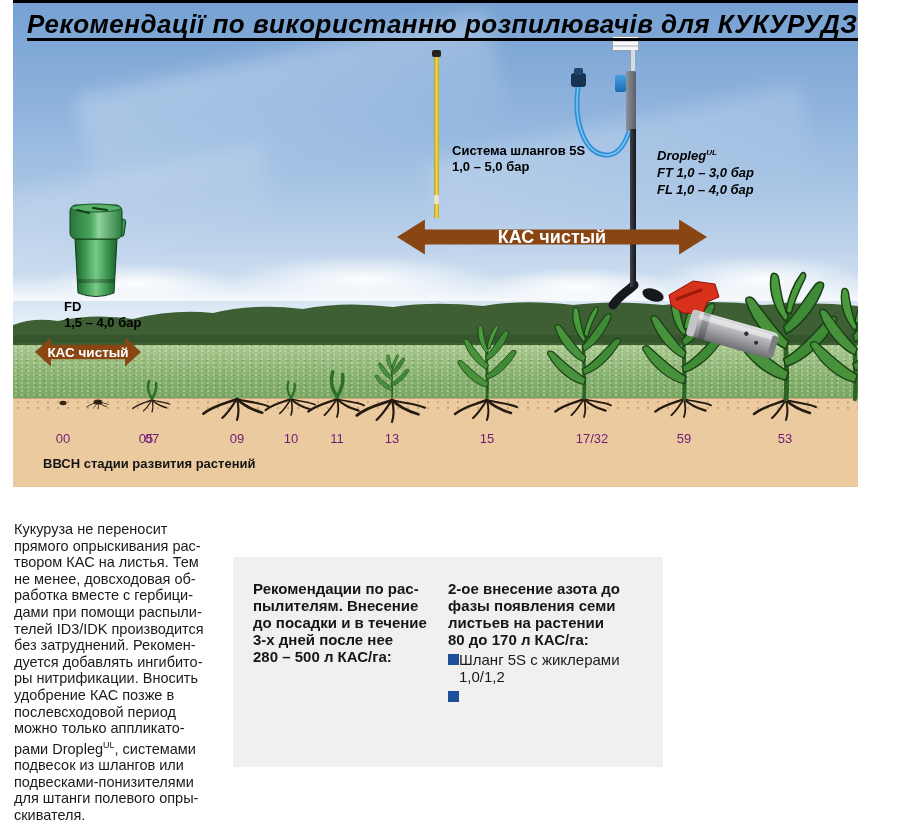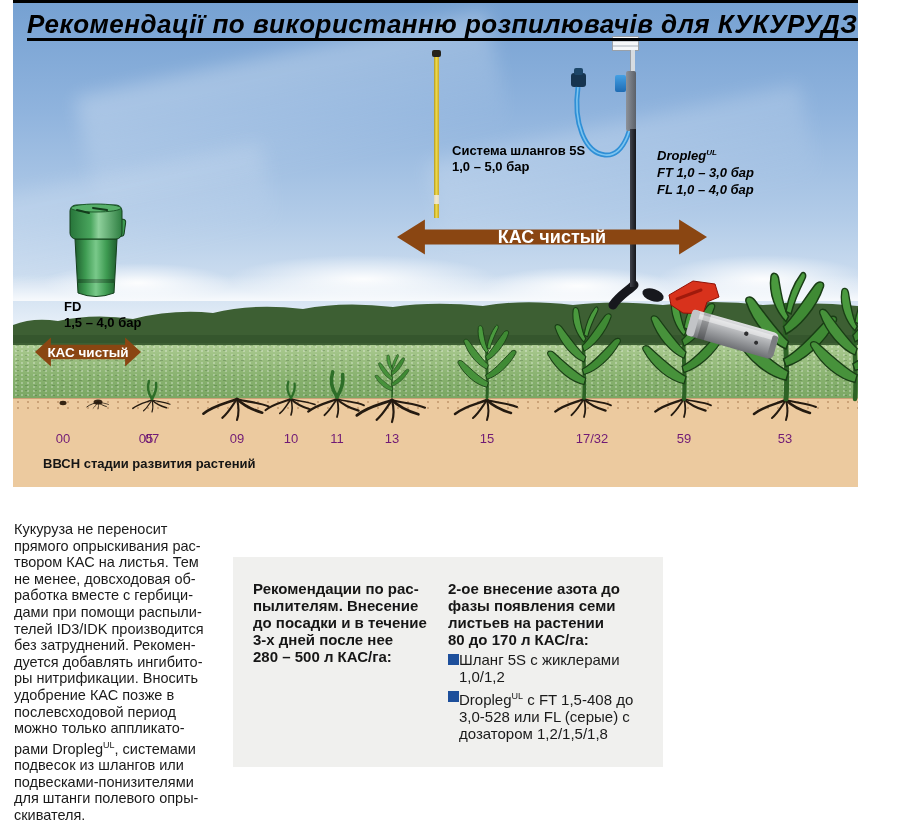--- a/index.html
+++ b/index.html
@@ -292,20 +292,17 @@
 фазы появления семи
 листьев на растении
 80 до 170 л КАС/га:</div>
       <div class="bullet">
         <span class="sq"></span>
         <div class="btext"><span>Шланг 5S с жиклерами
 1,0/1,2</span></div>
       </div>
       <div class="bullet">
         <span class="sq"></span>
-        <div class="btext"><span>Dropleg</span><sup>UL</sup><span> с FT 1,5-408 до
-3,0-528 или FL (серые) с
-дозатором 1,2/1,5/1,8</span></div>
       </div>
     </div>
 
   </div>
 </div>
 
 </body></html>

